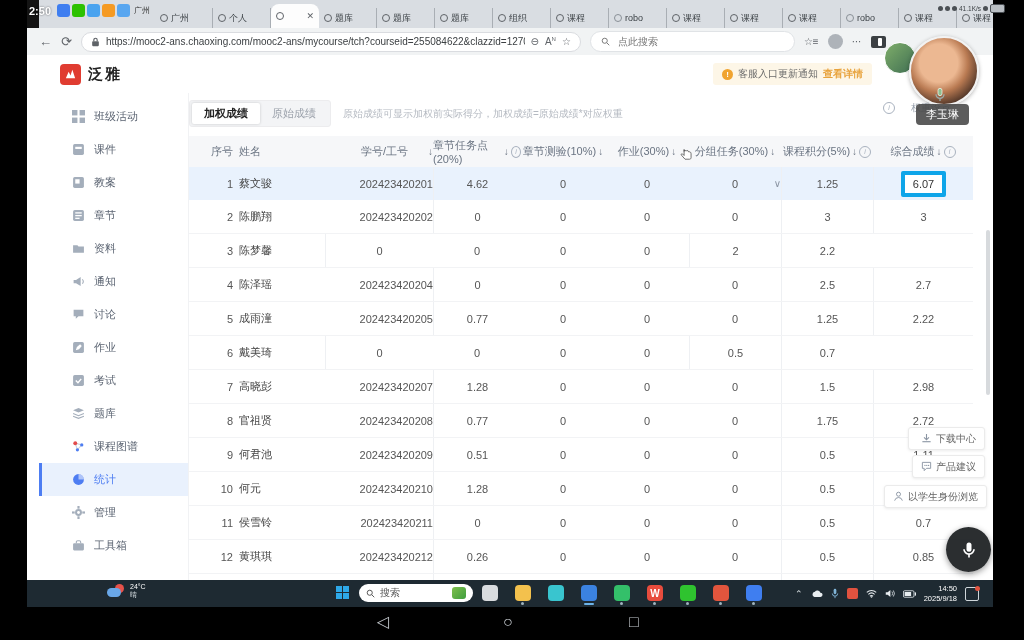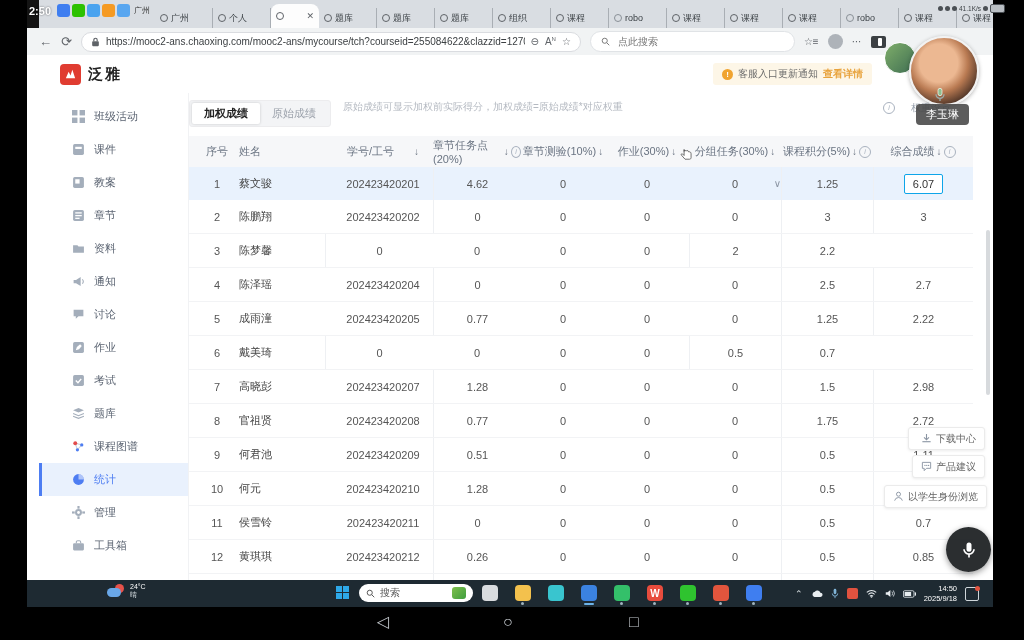--- a/index.html
+++ b/index.html
@@ -46,44 +46,44 @@
   
   .sidebar{width:150px;flex:0 0 150px;padding-top:7px;border-right:1px solid #f1f2f4;box-sizing:border-box;margin-left:12px;}
   .sitem{height:33px;display:flex;align-items:center;gap:9px;padding-left:33px;position:relative;
          font-size:11px;color:#5b6472;cursor:pointer;}
   .sitem .sicon{width:13px;height:13px;color:#a4aebb;display:flex;}
   .sitem.active{background:#e9f1fd;color:#4d7df2;}
   .sitem.active .sicon{color:#4d7df2;}
   .sitem.active::before{content:"";position:absolute;left:0;top:0;bottom:0;width:3px;background:#4d7df2;}
   
   .main{flex:1;padding:7px 0 0 0;}
-  .pillrow{display:flex;}
+  .pillrow{display:flex;align-items:center;}
   .pillwrap{display:inline-flex;background:#f3f4f6;border:1px solid #ececee;border-radius:3px;padding:2px;}
   .pill{padding:3px 12px;font-size:11px;color:#9aa0aa;border-radius:2px;}
   .pill.active{background:#fff;color:#222;font-weight:bold;box-shadow:0 0 3px rgba(0,0,0,.18);}
   .notetext{font-size:10px;color:#b4b9c1;margin-left:12px;}
   .weight{position:absolute;right:42px;top:46px;font-size:10px;color:#98a1ad;display:flex;gap:16px;align-items:center;}
   
   .gtable{margin-top:9px;width:784px;font-size:11px;}
   .thead,.tr{display:grid;grid-template-columns:44px 92px 108px 88px 84px 84px 92px 92px 100px;}
   .thead{background:#f6f7f9;height:31px;color:#6a7482;}
   .th,.td{display:flex;align-items:center;justify-content:center;position:relative;}
   .th{gap:2px;}
   .tr{height:33px;border-bottom:1px solid #f2f3f5;color:#555;}
   .tr.hl{background:#e9f2fd;border-bottom:none;}
-  .th.c0,.td.c0{justify-content:center;padding-left:12px;}
+  .th.c0,.td.c0{justify-content:flex-end;padding-left:12px;}
   .th.c1,.td.c1{justify-content:flex-start;padding-left:6px;}
-  .th.c2,.td.c2{justify-content:center;padding-left:8px;gap:20px;}
+  .th.c2,.td.c2{justify-content:flex-end;padding-left:8px;gap:20px;}
   .td.c1{color:#444;}
   .td.c3,.td.c7,.td.c8{border-left:1px solid #eef0f3;}
   .sort{font-size:10px;color:#6a7482;font-weight:bold;}
   .info{width:10px;height:10px;border:1px solid #a9b2bf;border-radius:50%;color:#a9b2bf;font-size:7px;
         line-height:10px;text-align:center;font-style:italic;}
   .chev{position:absolute;right:0px;color:#8b95a3;font-size:10px;}
-  .scorebox{background:#fff;border:1px solid #0ea5e9;border-radius:2px;padding:3px 8px;color:#333;}
+  .scorebox{background:#fff;border:4px solid #0ea5e9;border-radius:2px;padding:3px 8px;color:#333;}
   
   .fbtn{position:absolute;background:#fff;border:1px solid #ebebeb;border-radius:3px;box-shadow:0 1px 3px rgba(0,0,0,.08);
         height:21px;display:flex;align-items:center;gap:4px;padding:0 8px;font-size:10px;color:#666;white-space:nowrap;}
   .fbtn .sicon{width:11px;height:11px;color:#8a94a2;display:flex;}
   .scrollbar{position:absolute;right:3px;top:175px;width:4px;height:165px;background:#d7dadd;border-radius:2px;}
   
   .taskbar{position:absolute;left:0;bottom:0;width:100%;height:27px;background:#1e2a32;}
   .weather{position:absolute;left:80px;top:3px;display:flex;gap:4px;align-items:center;}
   .wicon{width:19px;height:14px;position:relative;}
   .wicon .sun{position:absolute;left:8px;top:0;width:9px;height:9px;border-radius:50%;background:#e8524a;}

